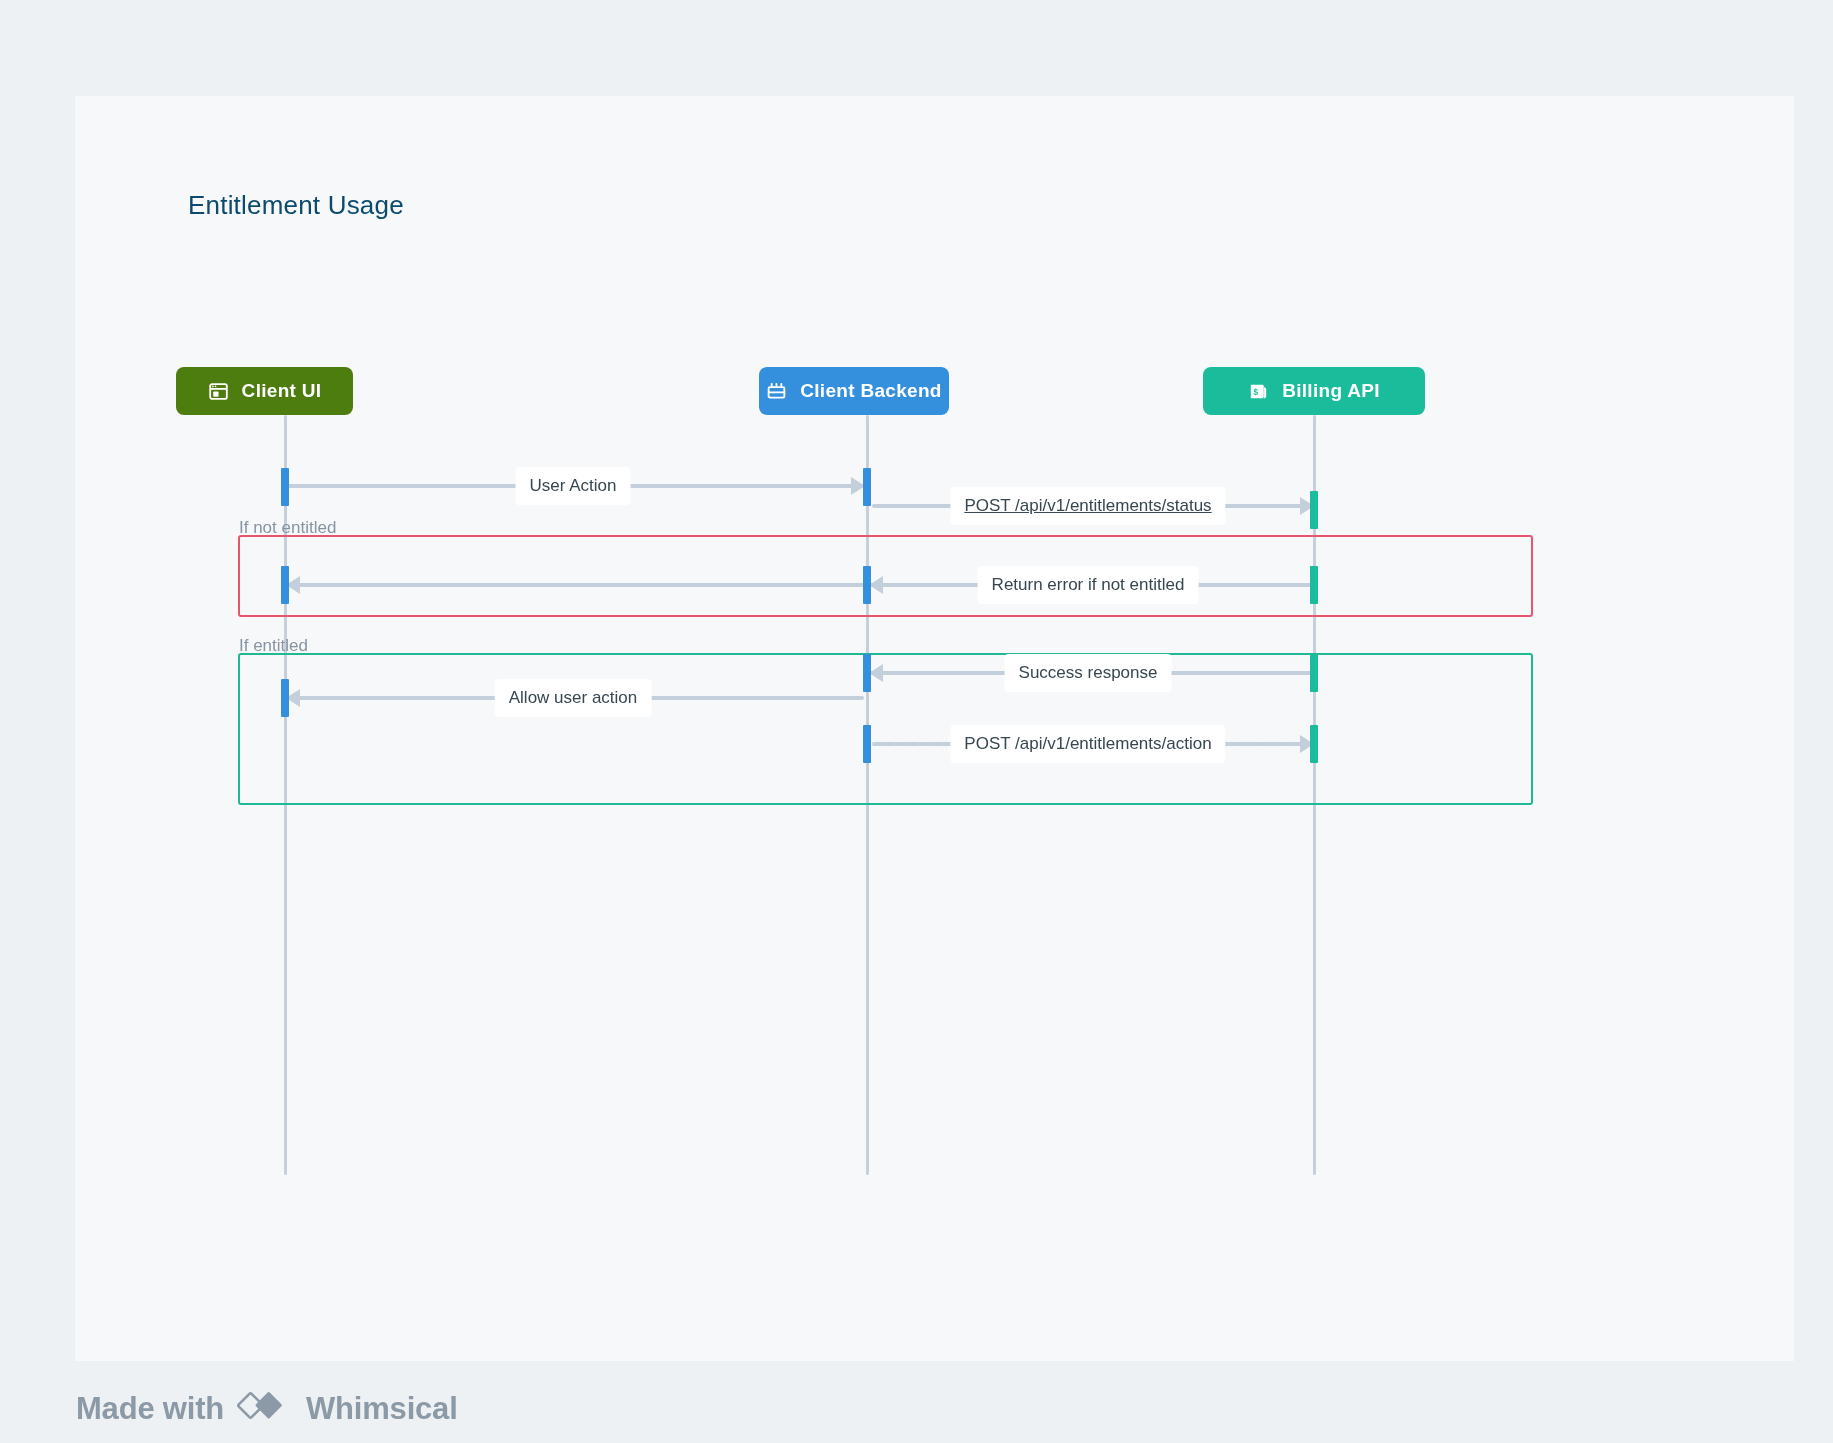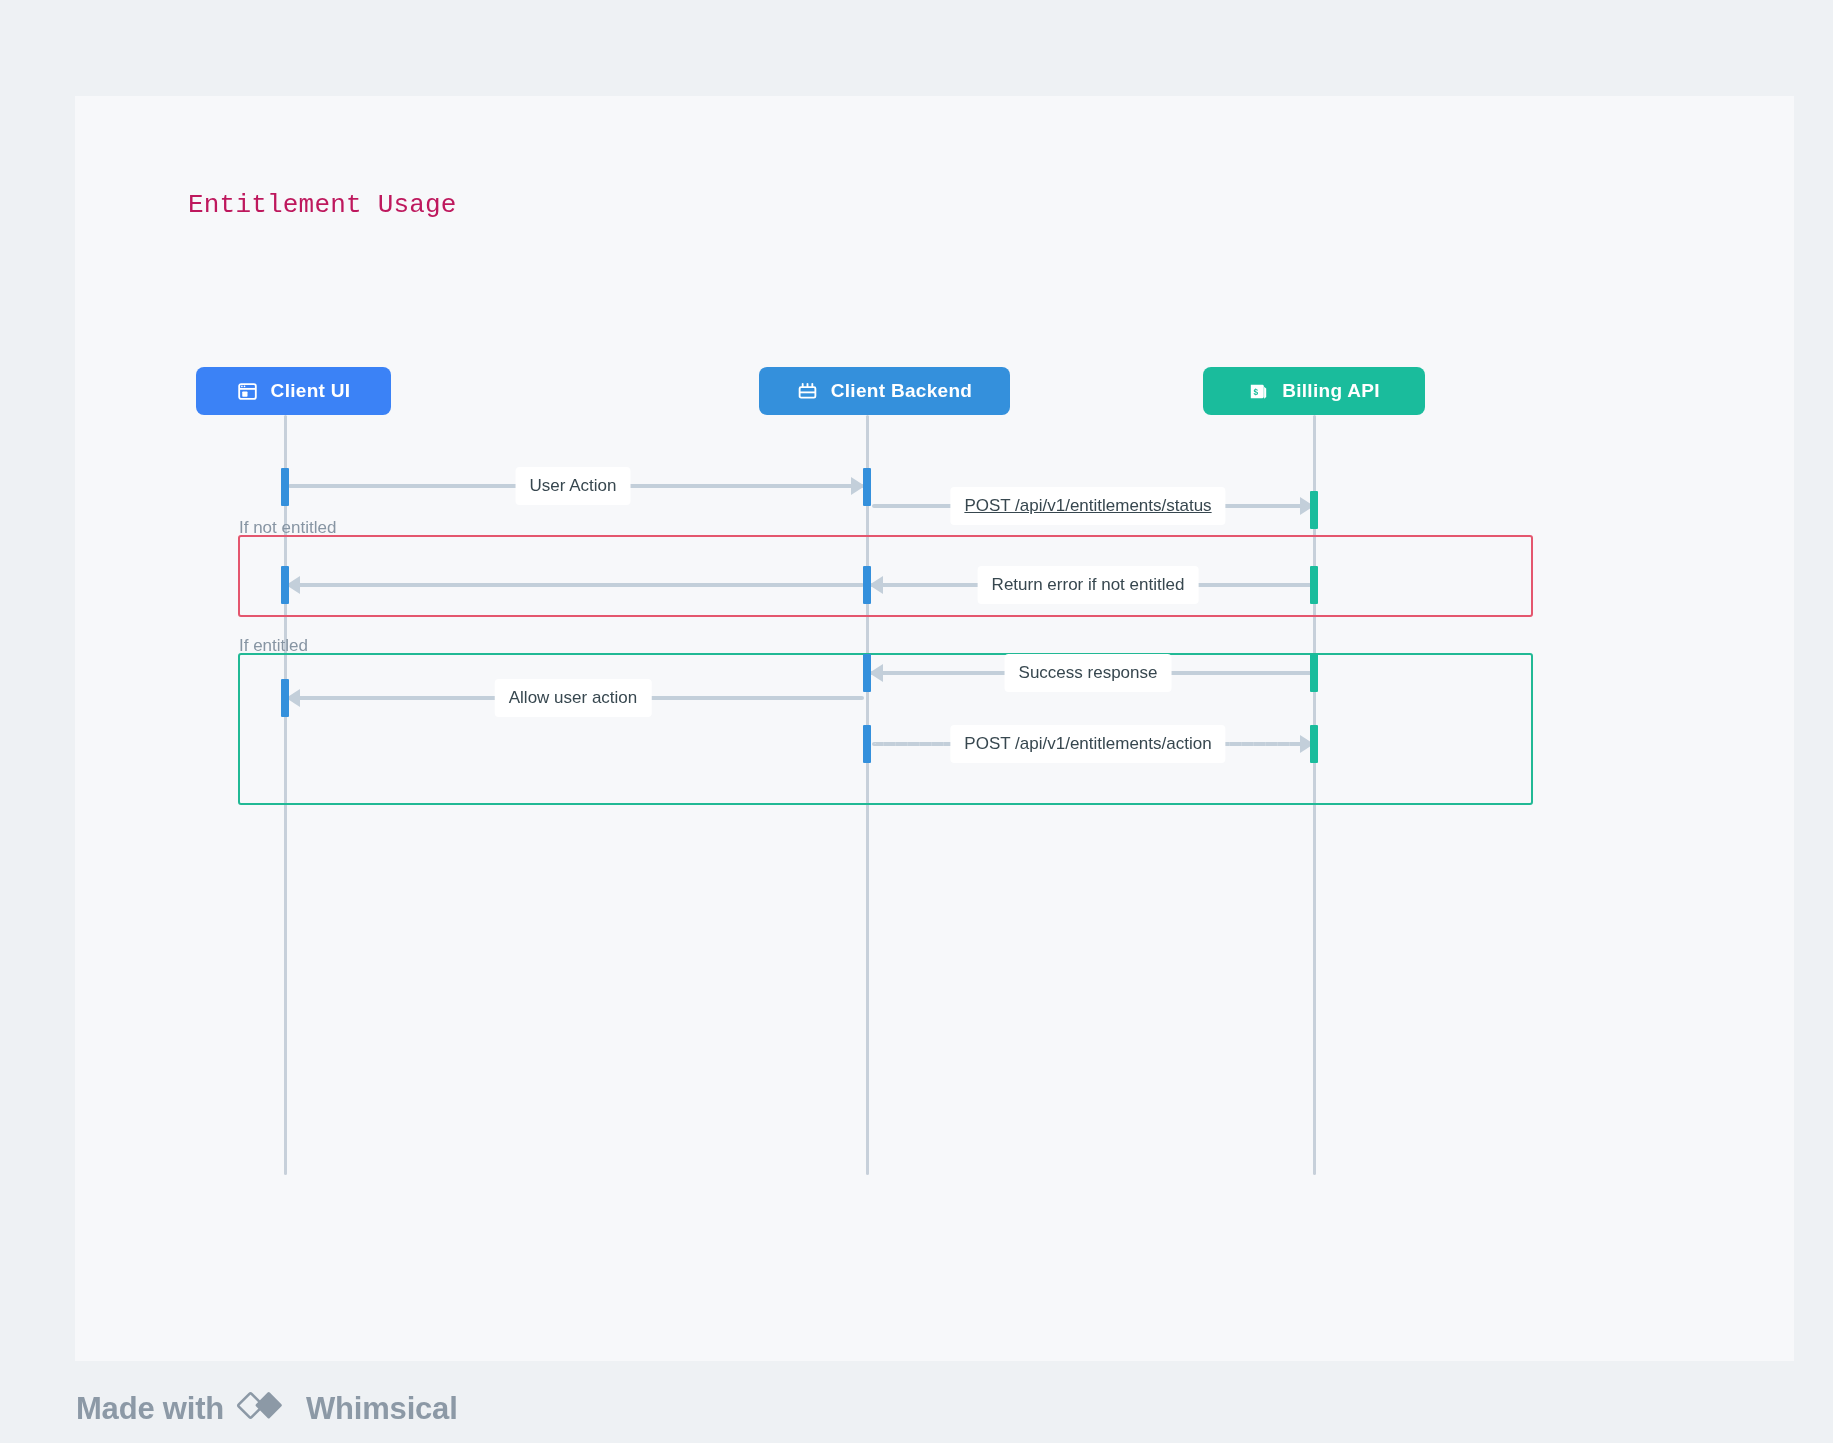--- a/index.html
+++ b/index.html
@@ -26,24 +26,23 @@
     width: 1719px;
     height: 1265px;
     background: #f7f8fa;
   }
   
   .diagram-title {
     position: absolute;
     left: 188px;
     top: 190px;
     font-size: 26px;
-    color: #be185d;
+    color: #0c4a6e;
     letter-spacing: 0.2px;
     white-space: nowrap;
-    font-family: Liberation Mono, monospace;
   }
   
   .participant {
     position: absolute;
     top: 367px;
     height: 48px;
     border-radius: 8px;
     display: flex;
     align-items: center;
     justify-content: center;
@@ -223,34 +222,34 @@
   <div class="activation" style="left:863px; top:468px; height:38px; background:#3490dc;"></div>
   <div class="activation" style="left:863px; top:566px; height:38px; background:#3490dc;"></div>
   <div class="activation" style="left:863px; top:654px; height:38px; background:#3490dc;"></div>
   <div class="activation" style="left:863px; top:725px; height:38px; background:#3490dc;"></div>
 
   <div class="activation" style="left:1310px; top:491px; height:38px; background:#1abc9c;"></div>
   <div class="activation" style="left:1310px; top:566px; height:38px; background:#1abc9c;"></div>
   <div class="activation" style="left:1310px; top:654px; height:38px; background:#1abc9c;"></div>
   <div class="activation" style="left:1310px; top:725px; height:38px; background:#1abc9c;"></div>
 
-  <div class="participant" style="left:196px; width:195px; background:#3b82f6;">
+  <div class="participant" style="left:176px; width:177px; background:#4d7c0f;">
     <span class="p-icon">
       <svg width="21" height="21" viewBox="0 0 24 24" fill="none">
         <rect x="2.5" y="3.5" width="19" height="17" rx="2.2" stroke="#ffffff" stroke-width="2.1"></rect>
         <line x1="2.5" y1="9" x2="21.5" y2="9" stroke="#ffffff" stroke-width="2.1"></line>
         <rect x="6" y="12" width="6" height="6" rx="0.8" fill="#ffffff"></rect>
         <circle cx="5.6" cy="6.2" r="0.95" fill="#ffffff"></circle>
         <circle cx="8.6" cy="6.2" r="0.95" fill="#ffffff"></circle>
       </svg>
     </span>
     <span>Client UI</span>
   </div>
 
-  <div class="participant" style="left:759px; width:251px; background:#3490dc;">
+  <div class="participant" style="left:759px; width:190px; background:#3490dc;">
     <span class="p-icon">
       <svg width="21" height="21" viewBox="0 0 24 24" fill="none">
         <rect x="3" y="7" width="18" height="12" rx="1.6" stroke="#ffffff" stroke-width="2.1"></rect>
         <line x1="3" y1="13" x2="21" y2="13" stroke="#ffffff" stroke-width="2.1"></line>
         <line x1="6.5" y1="3.2" x2="6.5" y2="6.2" stroke="#ffffff" stroke-width="2.1" stroke-linecap="round"></line>
         <line x1="12" y1="3.2" x2="12" y2="6.2" stroke="#ffffff" stroke-width="2.1" stroke-linecap="round"></line>
         <line x1="17.5" y1="3.2" x2="17.5" y2="6.2" stroke="#ffffff" stroke-width="2.1" stroke-linecap="round"></line>
       </svg>
     </span>
     <span>Client  Backend</span>

